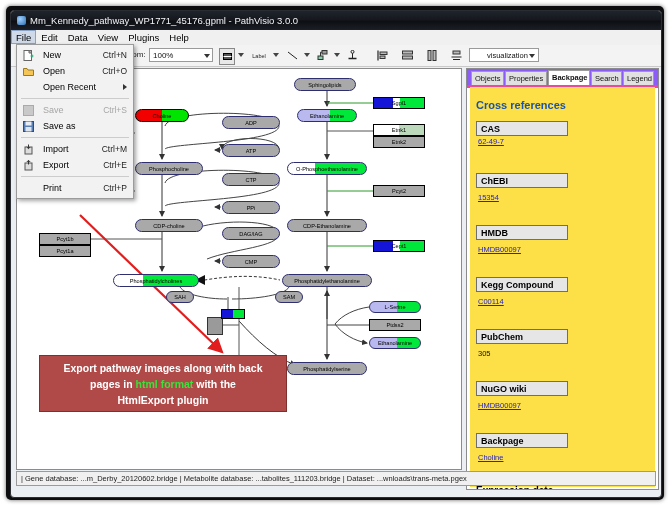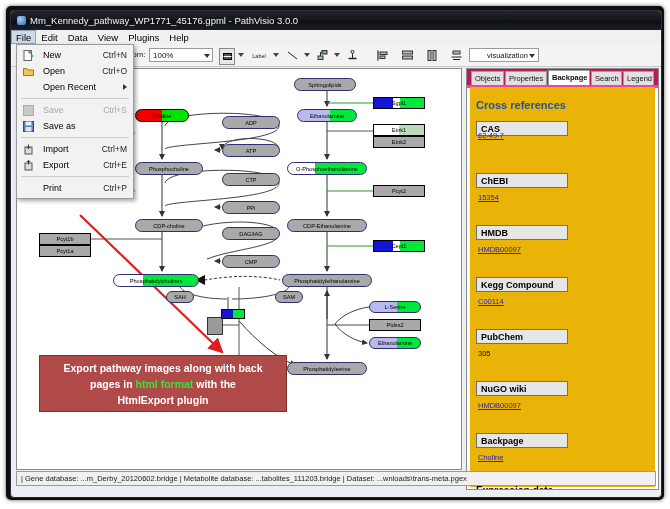--- a/index.html
+++ b/index.html
@@ -108,30 +108,30 @@
     outline:1.4px solid #e02020;outline-offset:0px;
     background:#f2f2f2;
   }
   
   .sidepanel{
     position:absolute;left:455px;top:57px;width:191px;height:420px;
     background:#ffffff;border:1px solid #8b8b8b;overflow:hidden;
   }
   .tabstrip{
     position:absolute;left:0;top:0;width:191px;height:16px;
-    background:#be185d;border-bottom:3px solid #ec4899;
+    background:#8b5cf6;border-bottom:3px solid #ec4899;
   }
   .tab{
     position:absolute;top:2px;height:14px;line-height:13px;
     font-size:7.5px;color:#111;background:#e1e1e1;
     border:1px solid #9d9d9d;border-bottom:none;
     padding:0 3px;box-sizing:border-box;white-space:nowrap;
   }
   .tab.sel{background:#ffffff;top:1px;height:15px;line-height:14px;font-weight:bold;}
-  .sp-body{position:absolute;left:3px;top:18px;width:185px;height:400px;background:#eab308;}
+  .sp-body{position:absolute;left:3px;top:18px;width:185px;height:400px;background:#fde047;}
   .xref-title{
     position:absolute;left:6px;top:12px;font-size:11px;font-weight:bold;color:#1b53a8;
   }
   .xref-hdr{
     position:absolute;left:6px;width:92px;height:15px;
     background:#e6e6e6;border:1px solid #6f6f6f;
     font-size:9px;font-weight:bold;color:#000;line-height:14px;padding-left:4px;
     box-sizing:border-box;
   }
   .xref-val{
@@ -533,21 +533,21 @@
         <div class="tab" style="left:4px;width:33px;">Objects</div>
         <div class="tab" style="left:38px;width:42px;">Properties</div>
         <div class="tab sel" style="left:81px;width:42px;">Backpage</div>
         <div class="tab" style="left:124px;width:31px;">Search</div>
         <div class="tab" style="left:156px;width:31px;">Legend</div>
       </div>
       <div class="sp-body">
         <div class="xref-title">Cross references</div>
         <div id="xref-layer">
             <div class="xref-hdr" style="top: 34px;">CAS</div>
-            <div class="xref-val" style="top: 44px;">62-49-7</div>
+            <div class="xref-val" style="top: 50px;">62-49-7</div>
             <div class="xref-hdr" style="top: 86px;">ChEBI</div>
             <div class="xref-val" style="top: 106px;">15354</div>
             <div class="xref-hdr" style="top: 138px;">HMDB</div>
             <div class="xref-val" style="top: 158px;">HMDB00097</div>
             <div class="xref-hdr" style="top: 190px;">Kegg Compound</div>
             <div class="xref-val" style="top: 210px;">C00114</div>
             <div class="xref-hdr" style="top: 242px;">PubChem</div>
             <div class="xref-val plain" style="top: 262px;">305</div>
             <div class="xref-hdr" style="top: 294px;">NuGO wiki</div>
             <div class="xref-val" style="top: 314px;">HMDB00097</div>

